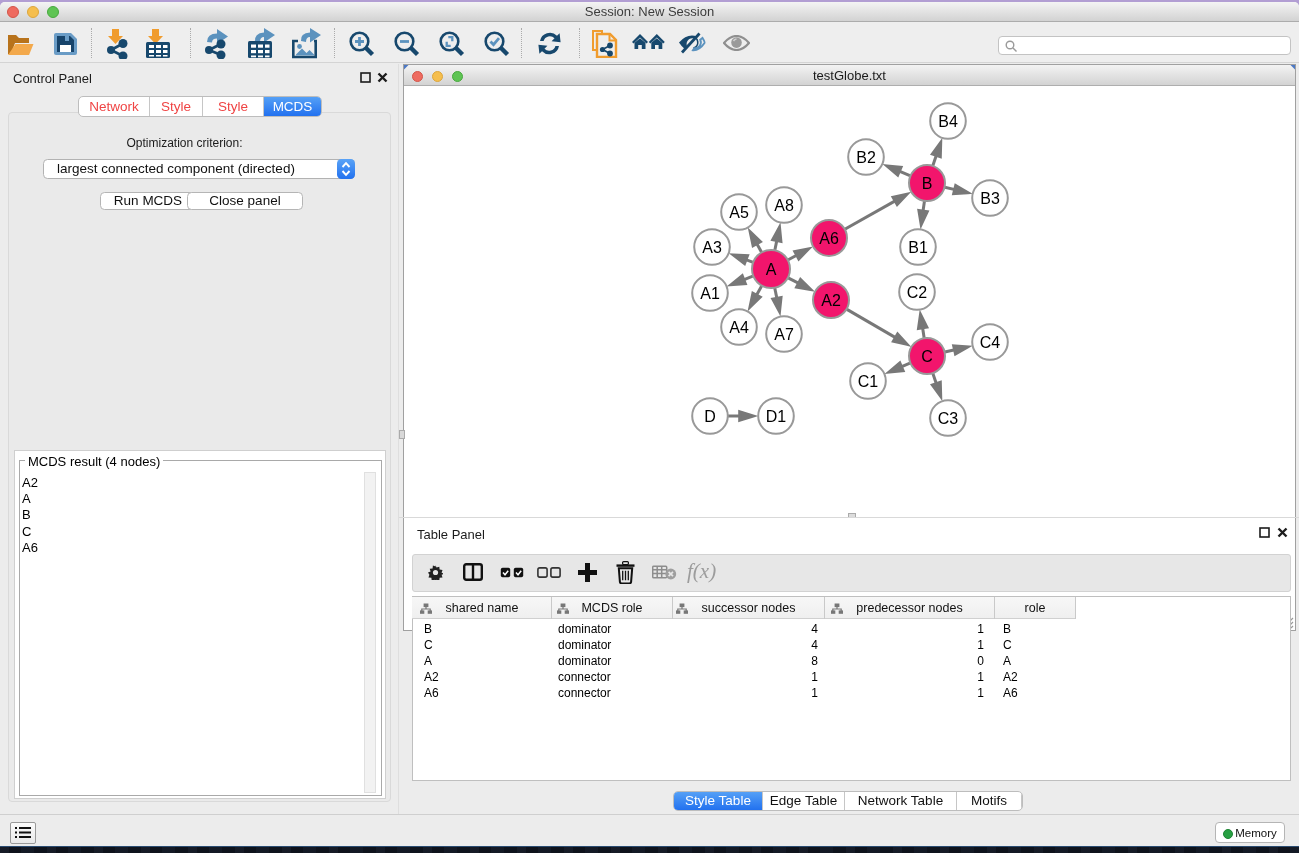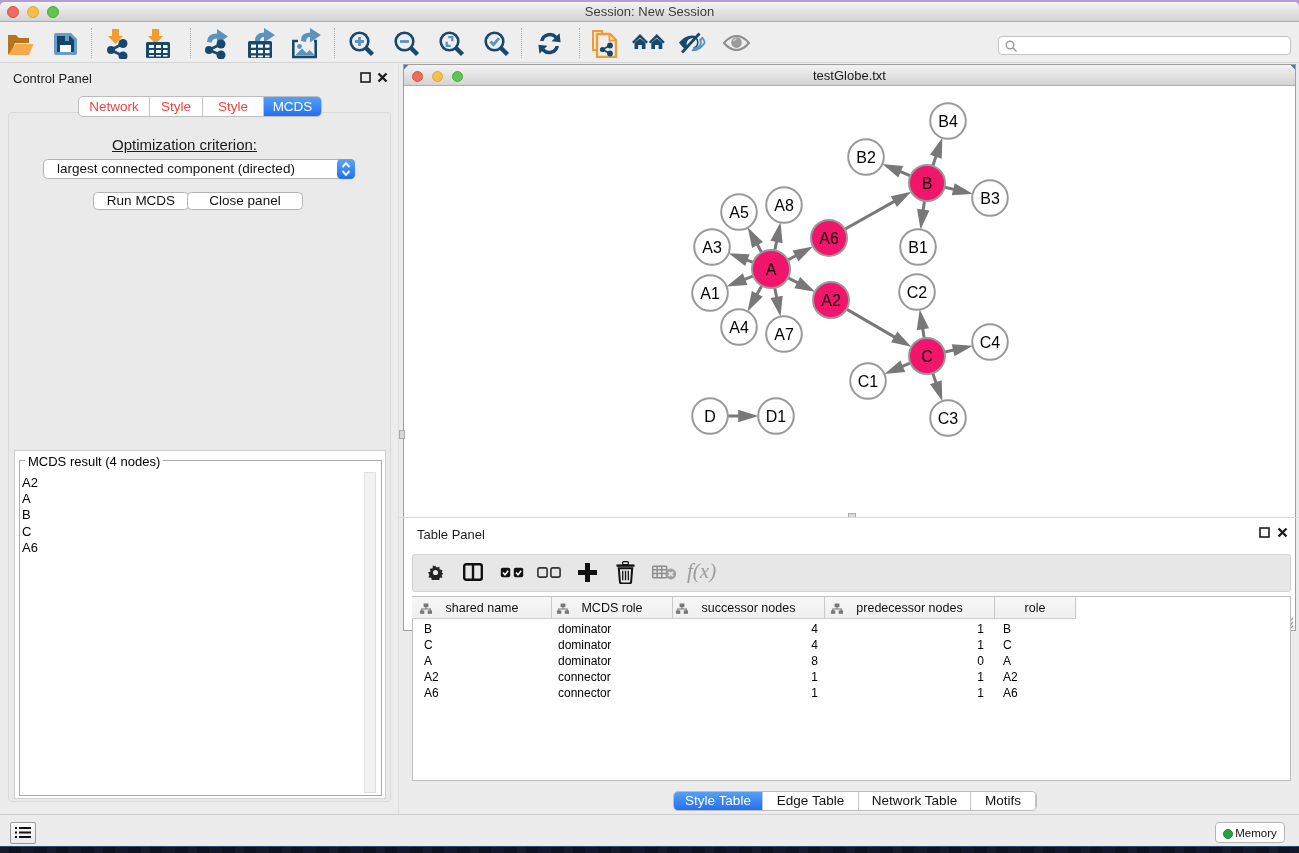--- a/index.html
+++ b/index.html
@@ -14,21 +14,21 @@
 #search { position:absolute; left:998px; top:14px; width:293px; height:19px; background:#fff;
   border:1px solid #c3c3c3; border-radius:4px; }
 #cp-title { position:absolute; left:13px; top:71px; font-size:13px; color:#1c1c1c; }
 .wbtn { position:absolute; font-size:12px; color:#1c1c1c; font-weight:700; }
 #cp-panel { position:absolute; left:8px; top:112px; width:383px; height:690px; background:#eaeaea;
   border:1px solid #d9d9d9; border-radius:4px; }
 #tabs { position:absolute; left:78px; top:96px; height:21px; display:flex; z-index:3;
   border:1px solid #bdbdbd; border-radius:5px; background:#fff; overflow:hidden; }
 #tabs div { font-size:13.5px; color:#ef4444; line-height:19px; text-align:center; border-right:1px solid #c6c6c6; }
 #tabs div:last-child { border-right:none; background:linear-gradient(#55a0f6,#2271ef); color:#fff; }
-#optlabel { position:absolute; left:8px; top:136px; width:353px; text-align:center; font-size:15px; color:#1b1b1b;text-decoration:underline; }
+#optlabel { position:absolute; left:8px; top:136px; width:353px; text-align:center; font-size:12px; color:#1b1b1b; }
 #dropdown { position:absolute; left:43px; top:159px; width:312px; height:20px; background:#fff;
   border:1px solid #b2b2b2; border-radius:4.5px; font-size:13.5px; color:#111; line-height:18px; padding-left:13px; }
 #stepper { position:absolute; left:337px; top:159px; width:18px; height:20px; border-radius:4.5px;
   background:linear-gradient(#5aa3f7,#2271ef); }
 .btn { position:absolute; top:192px; height:18px; background:#fff; border:1px solid #b5b5b5;
   border-radius:4.5px; font-size:13.5px; color:#111; text-align:center; line-height:16px; }
 #result { position:absolute; left:14px; top:450px; width:372px; height:349px; background:#fff; border:1px solid #cfcfcf; }
 #fieldset { position:absolute; left:4px; top:9px; width:363px; height:336px; border:1px solid #a9a9a9; }
 #legend { position:absolute; left:5px; top:-7px; background:#fff; font-size:13px; color:#000; padding:0 3px; }
 #mlist { position:absolute; left:7px; top:24px; font-size:13px; color:#000; line-height:16.2px; }
@@ -212,21 +212,21 @@
     <div style="width:53px">Style</div>
     <div style="width:61px">Style</div>
     <div style="width:57px">MCDS</div>
   </div>
 <div id="optlabel">Optimization criterion:</div>
 <div id="dropdown">largest connected component (directed)</div>
 <div id="stepper"><svg width="18" height="20" viewBox="0 0 18 20">
   <path d="M5.5 8 L9 4.2 L12.5 8" fill="none" stroke="#fff" stroke-width="1.9"></path>
   <path d="M5.5 12 L9 15.8 L12.5 12" fill="none" stroke="#fff" stroke-width="1.9"></path>
     </svg></div>
-<div class="btn" style="left:93px;width:96px">Run MCDS</div>
+<div class="btn" style="left:100px;width:96px">Run MCDS</div>
 <div class="btn" style="left:187px;width:116px">Close panel</div>
 <div id="result">
   <div id="fieldset">
       <div id="legend">MCDS result (4 nodes)</div>
     </div>
   <div id="mlist">A2<br>A<br>B<br>C<br>A6</div>
   <div id="vtrack"></div>
 </div>
 <div id="statusbar"></div>
 <div id="listbtn">
@@ -464,16 +464,16 @@
   </div>
 <div class="trow" style="top:685px">
     <span style="left:424px">A6</span>
     <span style="left:558px">connector</span>
     <span style="left:672px;width:146px;text-align:right">1</span>
     <span style="left:824px;width:160px;text-align:right">1</span>
     <span style="left:1003px">A6</span>
   </div>
 <div id="btabs">
     <div style="width:89px">Style Table</div>
-    <div style="width:96px">Edge Table</div>
+    <div style="width:82px">Edge Table</div>
     <div style="width:112px">Network Table</div>
     <div style="width:65px">Motifs</div>
   </div>
 
 </body></html>

